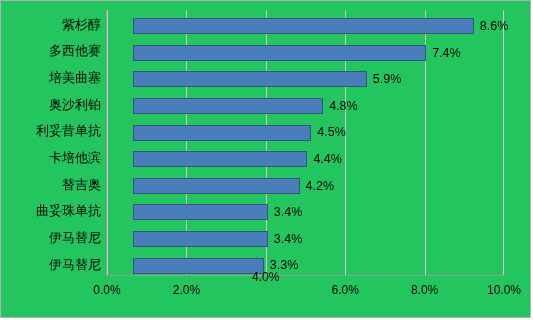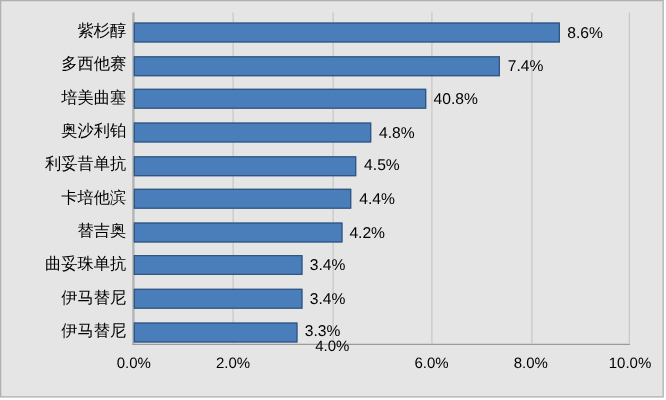--- a/index.html
+++ b/index.html
@@ -11,21 +11,21 @@
     height: 320px;
     background: #ffffff;
     font-family: "Liberation Sans", sans-serif;
   }
   #chart-frame {
     position: relative;
     width: 531px;
     height: 318px;
     border: 1px solid #b0b0b0;
     box-sizing: border-box;
-    background: #e5e5e5;
+    background: #22c55e;
     overflow: hidden;
   }
   
   #plot-area {
     position: absolute;
     left: 105px;
     top: 9px;
     width: 398px;
     height: 266px;
     border-left: 1px solid #9a9a9a;
@@ -38,20 +38,21 @@
     bottom: 0;
     width: 1px;
     background: #c8c8c8;
   }
   .bar-row {
     position: absolute;
     left: 0;
     height: 26.6px;
     display: flex;
     align-items: center;
+    padding-left: 26px;
   }
   .bar {
     height: 16px;
     background: #4a7ebb;
     border: 1px solid #33567f;
     box-sizing: border-box;
   }
   .bar-label {
     margin-left: 6px;
     font-size: 12.5px;
@@ -106,21 +107,21 @@
   <div class="bar-row" style="left:106px; top:12px; width:396px;">
     <div class="bar" style="width:340.8px;"></div>
     <div class="bar-label">8.6%</div>
   </div>
   <div class="bar-row" style="left:106px; top:38.6px; width:396px;">
     <div class="bar" style="width:293.2px;"></div>
     <div class="bar-label">7.4%</div>
   </div>
   <div class="bar-row" style="left:106px; top:65.2px; width:396px;">
     <div class="bar" style="width:233.8px;"></div>
-    <div class="bar-label">40.8%</div>
+    <div class="bar-label">5.9%</div>
   </div>
   <div class="bar-row" style="left:106px; top:91.8px; width:396px;">
     <div class="bar" style="width:190.2px;"></div>
     <div class="bar-label">4.8%</div>
   </div>
   <div class="bar-row" style="left:106px; top:118.4px; width:396px;">
     <div class="bar" style="width:178.3px;"></div>
     <div class="bar-label">4.5%</div>
   </div>
   <div class="bar-row" style="left:106px; top:145px; width:396px;">

